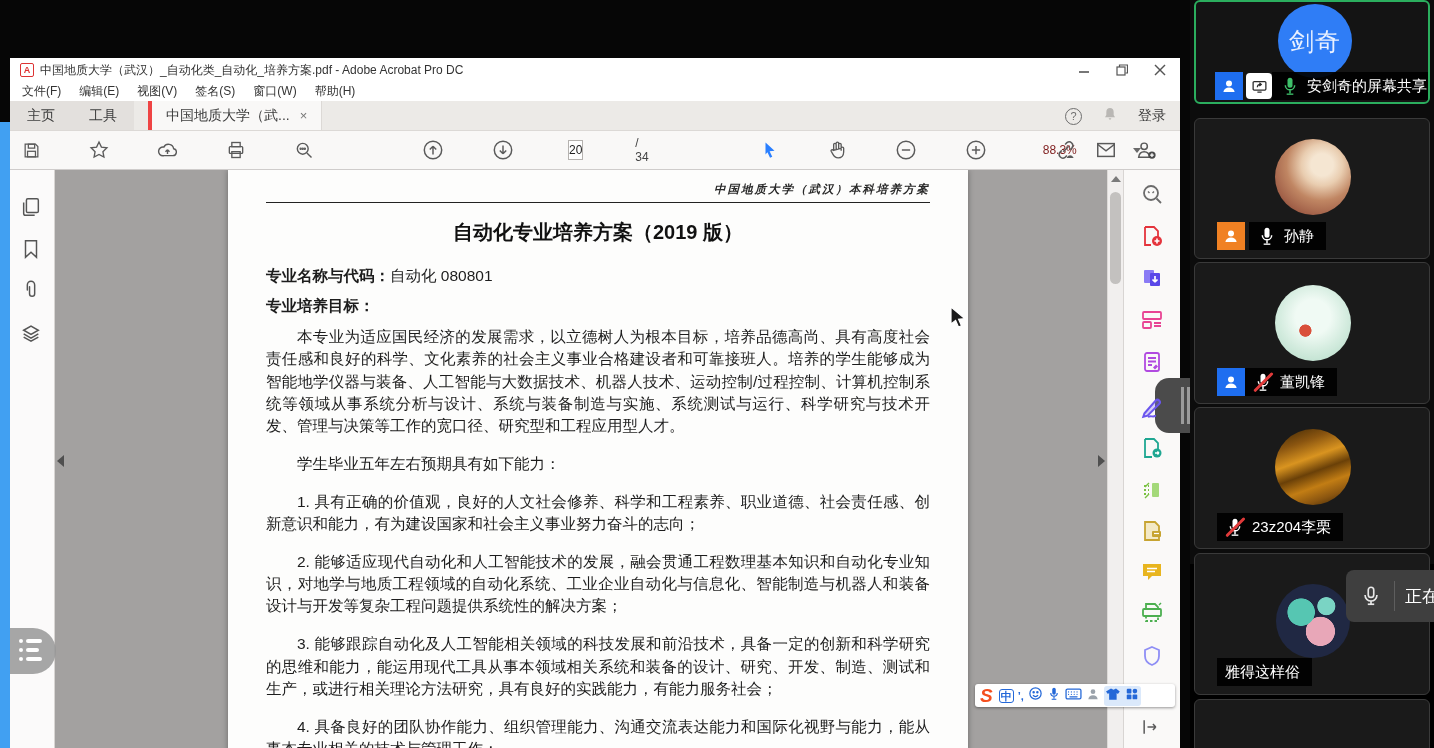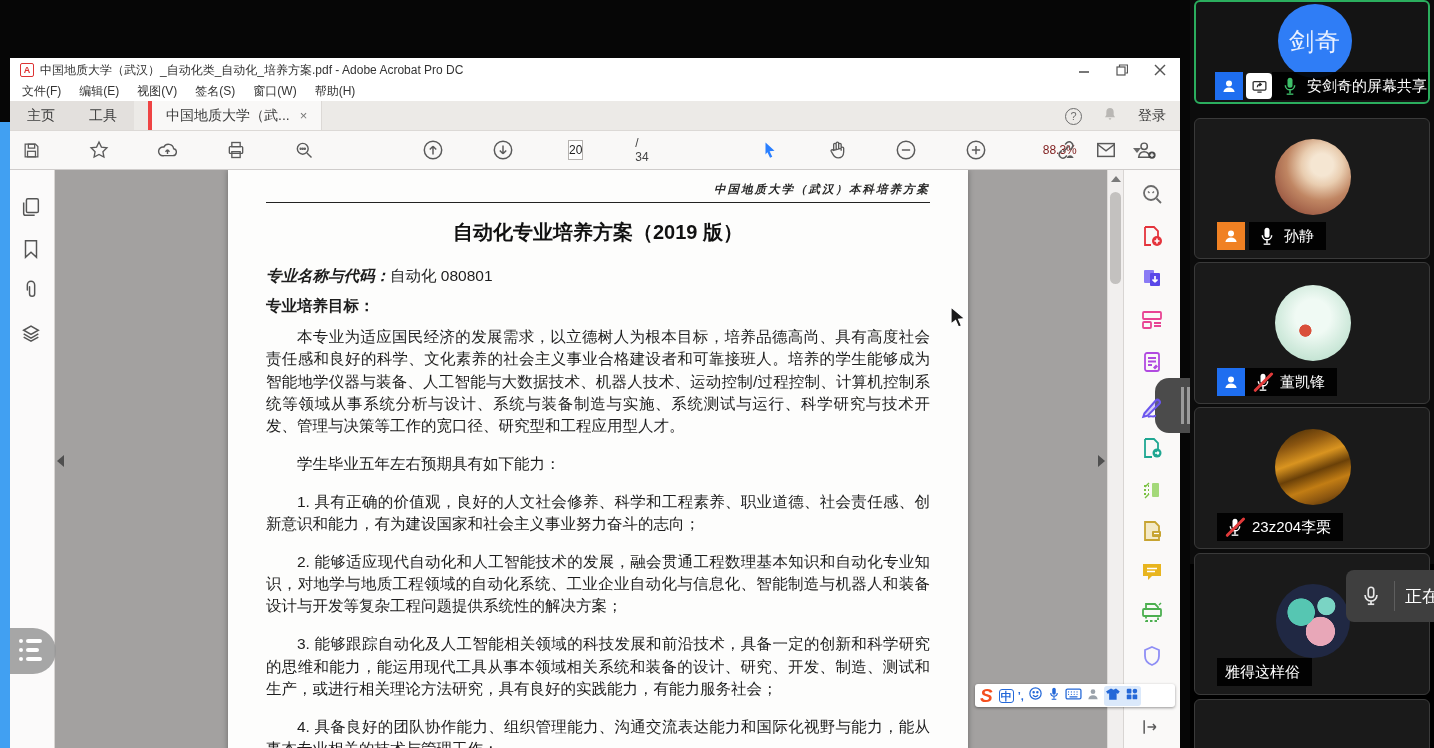--- a/index.html
+++ b/index.html
@@ -39,21 +39,21 @@
 
   .app-body{flex:1;display:flex;min-height:0;}
   .left-rail{width:45px;background:#fbfafa;border-right:1px solid #d8d5d3;position:relative;}
   .rail-ic{position:absolute;left:10px;color:#555;}
   .doc-area{width:1052px;background:#a3a1a0;position:relative;overflow:hidden;}
   .page{position:absolute;left:173px;top:0;width:740px;height:640px;background:#fdfdfc;box-shadow:0 0 6px rgba(0,0,0,.35);padding:12px 38px 0 38px;font-family:"Liberation Serif","DejaVu Serif",serif;color:#1d1d1d;}
   .page-head{font-size:11.5px;font-style:italic;font-weight:bold;text-align:right;letter-spacing:2px;color:#2a2a2a;}
   .page-rule{border:none;border-top:1.6px solid #222;margin:5px 0 0 0;}
   .doc-title{text-align:center;font-family:"Liberation Sans","DejaVu Sans",sans-serif;font-weight:bold;font-size:20px;margin-top:16px;color:#111;}
   .doc-field{margin-top:20px;font-size:15.5px;}
-  .doc-field b{font-weight:bold;font-style:italic;}
+  .doc-field b{font-weight:bold;}
   .doc-sec{margin-top:9px;font-size:15.5px;font-weight:bold;}
   .para{font-size:15.5px;line-height:22.3px;text-align:justify;text-indent:2em;margin-top:9px;}
   .collapse-arrow-l{position:absolute;left:2px;top:285px;width:0;height:0;border-top:6px solid transparent;border-bottom:6px solid transparent;border-right:7px solid #4f4f4f;}
   .collapse-arrow-r{position:absolute;right:2px;top:285px;width:0;height:0;border-top:6px solid transparent;border-bottom:6px solid transparent;border-left:7px solid #4f4f4f;}
   .v-scroll{width:16px;background:#f1efee;border-left:1px solid #dddad8;position:relative;}
   .v-thumb{position:absolute;left:2px;top:22px;width:11px;height:92px;background:#c3c1bf;border-radius:6px;}
   .v-up{position:absolute;left:3px;top:6px;width:0;height:0;border-left:5px solid transparent;border-right:5px solid transparent;border-bottom:6px solid #7a7a7a;}
   .tools-rail{flex:1;background:#faf9f8;border-left:1px solid #d8d5d3;position:relative;}
   .tool-ic{position:absolute;left:16px;}
   .expand-ic{position:absolute;left:16px;bottom:8px;color:#5a5a5a;}

